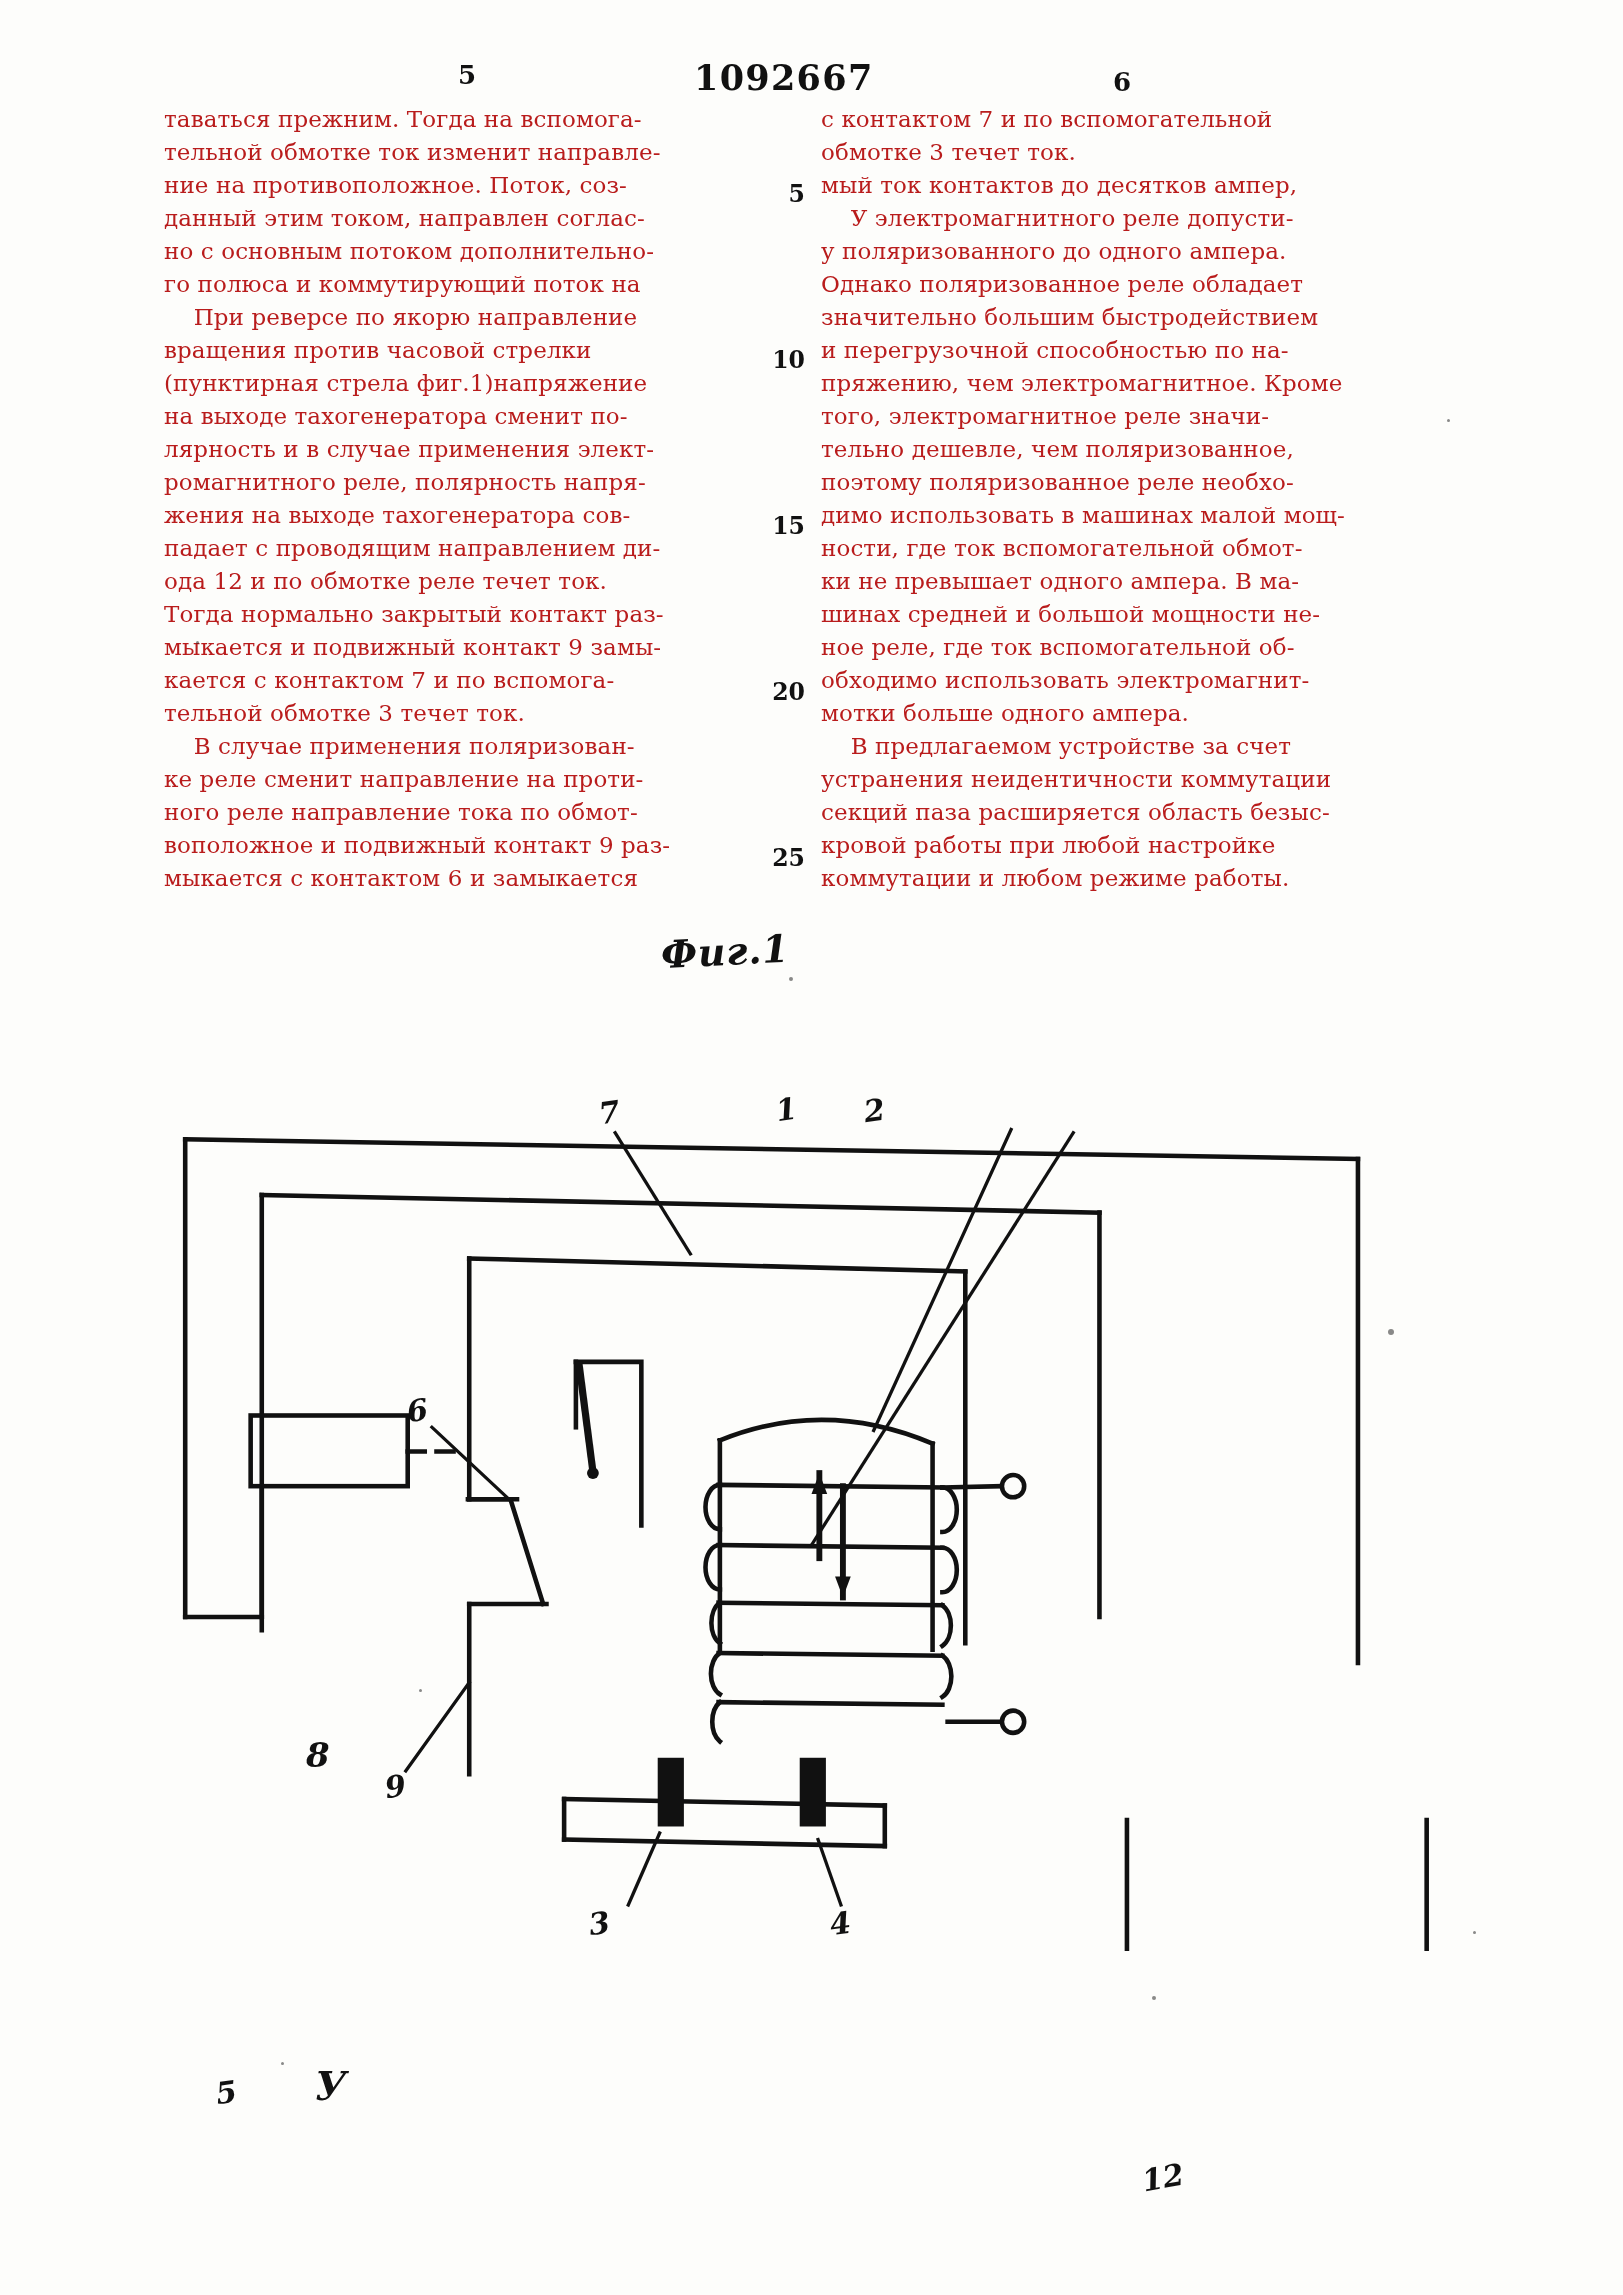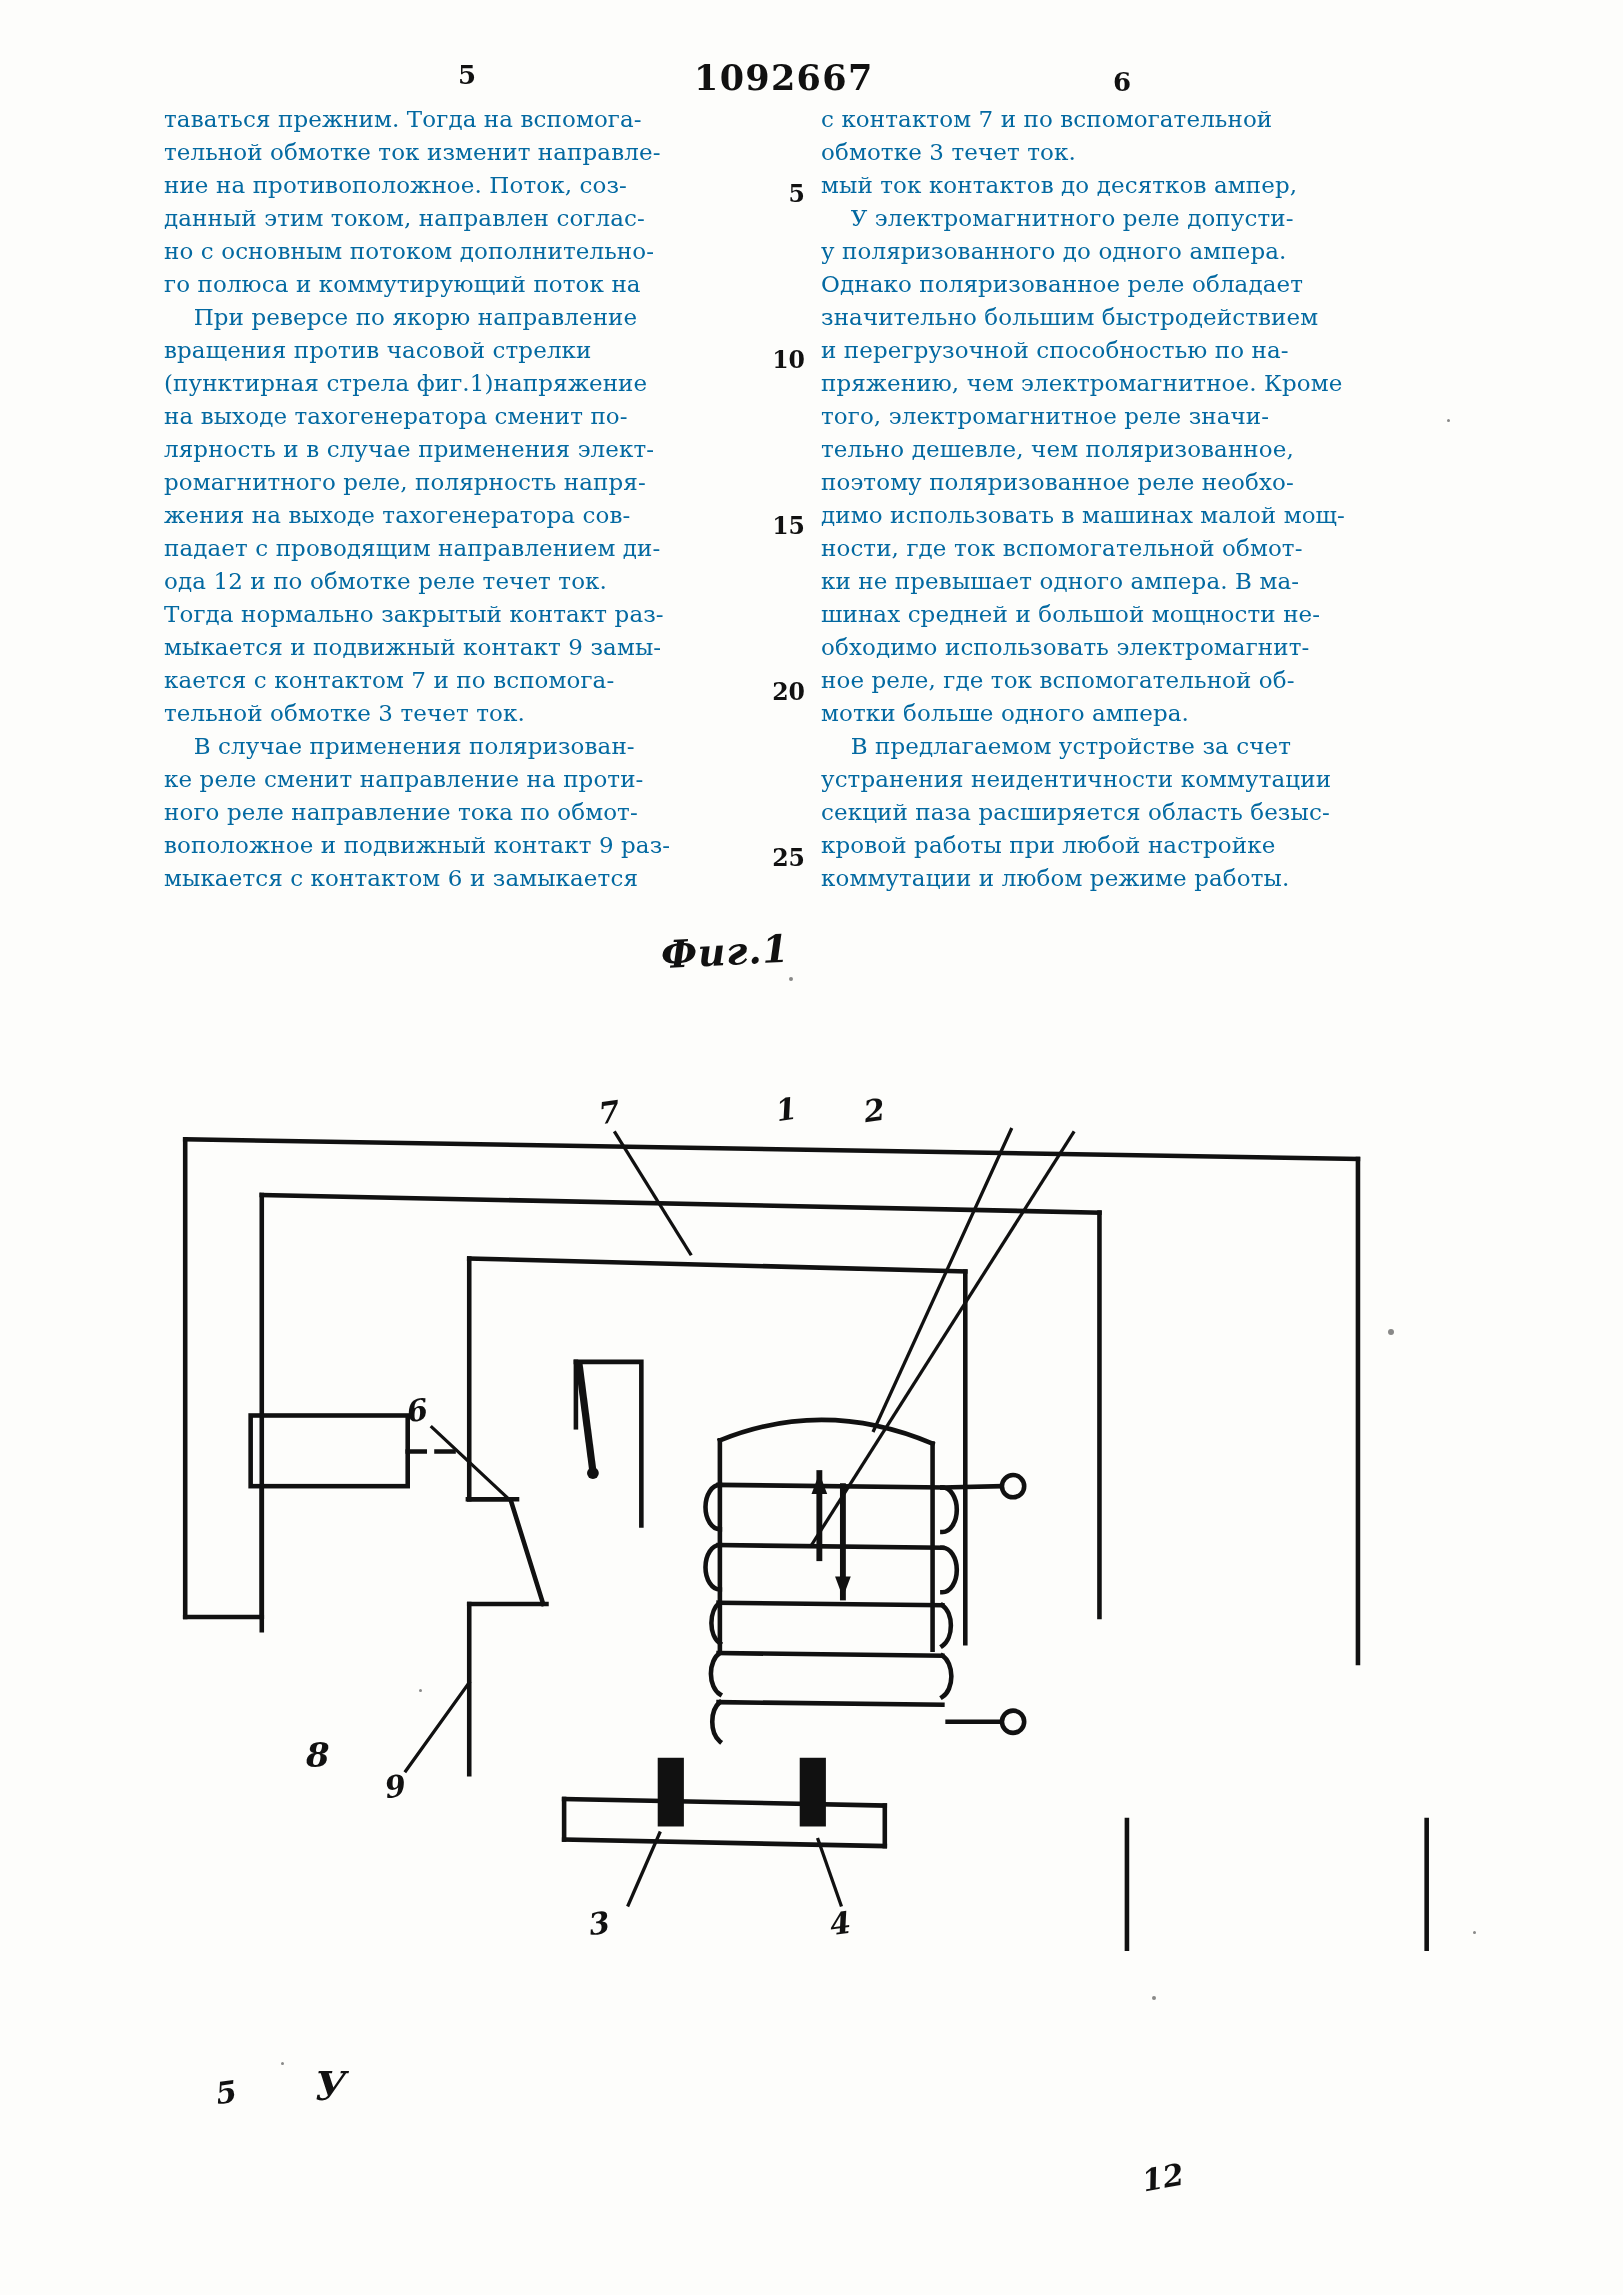--- a/index.html
+++ b/index.html
@@ -12,21 +12,21 @@
   .hdr{position:absolute;top:60px;left:0;width:1623px;height:46px;}
   .hdr .pg-left{position:absolute;left:458px;top:0;font-size:26px;font-weight:700;
         font-family:"DejaVu Serif",serif;}
   .hdr .patno{position:absolute;left:694px;top:-2.6px;font-size:35px;letter-spacing:1.3px;
         font-family:"DejaVu Serif",serif;font-weight:700;}
   .hdr .pg-right{position:absolute;left:1113px;top:6.5px;font-size:26px;font-weight:700;
         font-family:"DejaVu Serif",serif;}
 
   
   .col{position:absolute;top:103px;font-family:"DejaVu Serif",serif;
-       font-size:23px;line-height:33px;letter-spacing:0.1px;color:#0369a1;}
+       font-size:23px;line-height:33px;letter-spacing:0.1px;color:#b91c1c;}
   .col-l{left:164px;width:583px;}
   .col-r{left:821px;width:628px;}
   .col p{margin:0;white-space:pre;}
   .lines{position:absolute;left:753px;top:103px;width:52px;
          font-family:"DejaVu Serif",serif;font-size:23.6px;font-weight:700;text-align:right;}
   .lines div{position:absolute;right:0;}
 
   
   .fig{position:absolute;left:0;top:969px;width:1623px;height:982px;}
   .fig svg{display:block;}
@@ -97,22 +97,22 @@
     <p>значительно большим быстродействием</p>
     <p>и перегрузочной способностью по на-</p>
     <p>пряжению, чем электромагнитное. Кроме</p>
     <p>того, электромагнитное реле значи-</p>
     <p>тельно дешевле, чем поляризованное,</p>
     <p>поэтому поляризованное реле необхо-</p>
     <p>димо использовать в машинах малой мощ-</p>
     <p>ности, где ток вспомогательной обмот-</p>
     <p>ки не превышает одного ампера. В ма-</p>
     <p>шинах средней и большой мощности не-</p>
+    <p>ное реле, где ток вспомогательной об-</p>
     <p>обходимо использовать электромагнит-</p>
-    <p>ное реле, где ток вспомогательной об-</p>
     <p>мотки больше одного ампера.</p>
     <p></p>
     <p>    В предлагаемом устройстве за счет</p>
     <p>устранения неидентичности коммутации</p>
     <p>секций паза расширяется область безыс-</p>
     <p>кровой работы при любой настройке</p>
     <p>коммутации и любом режиме работы.</p>
   </div>
 
   <div class="fig">

